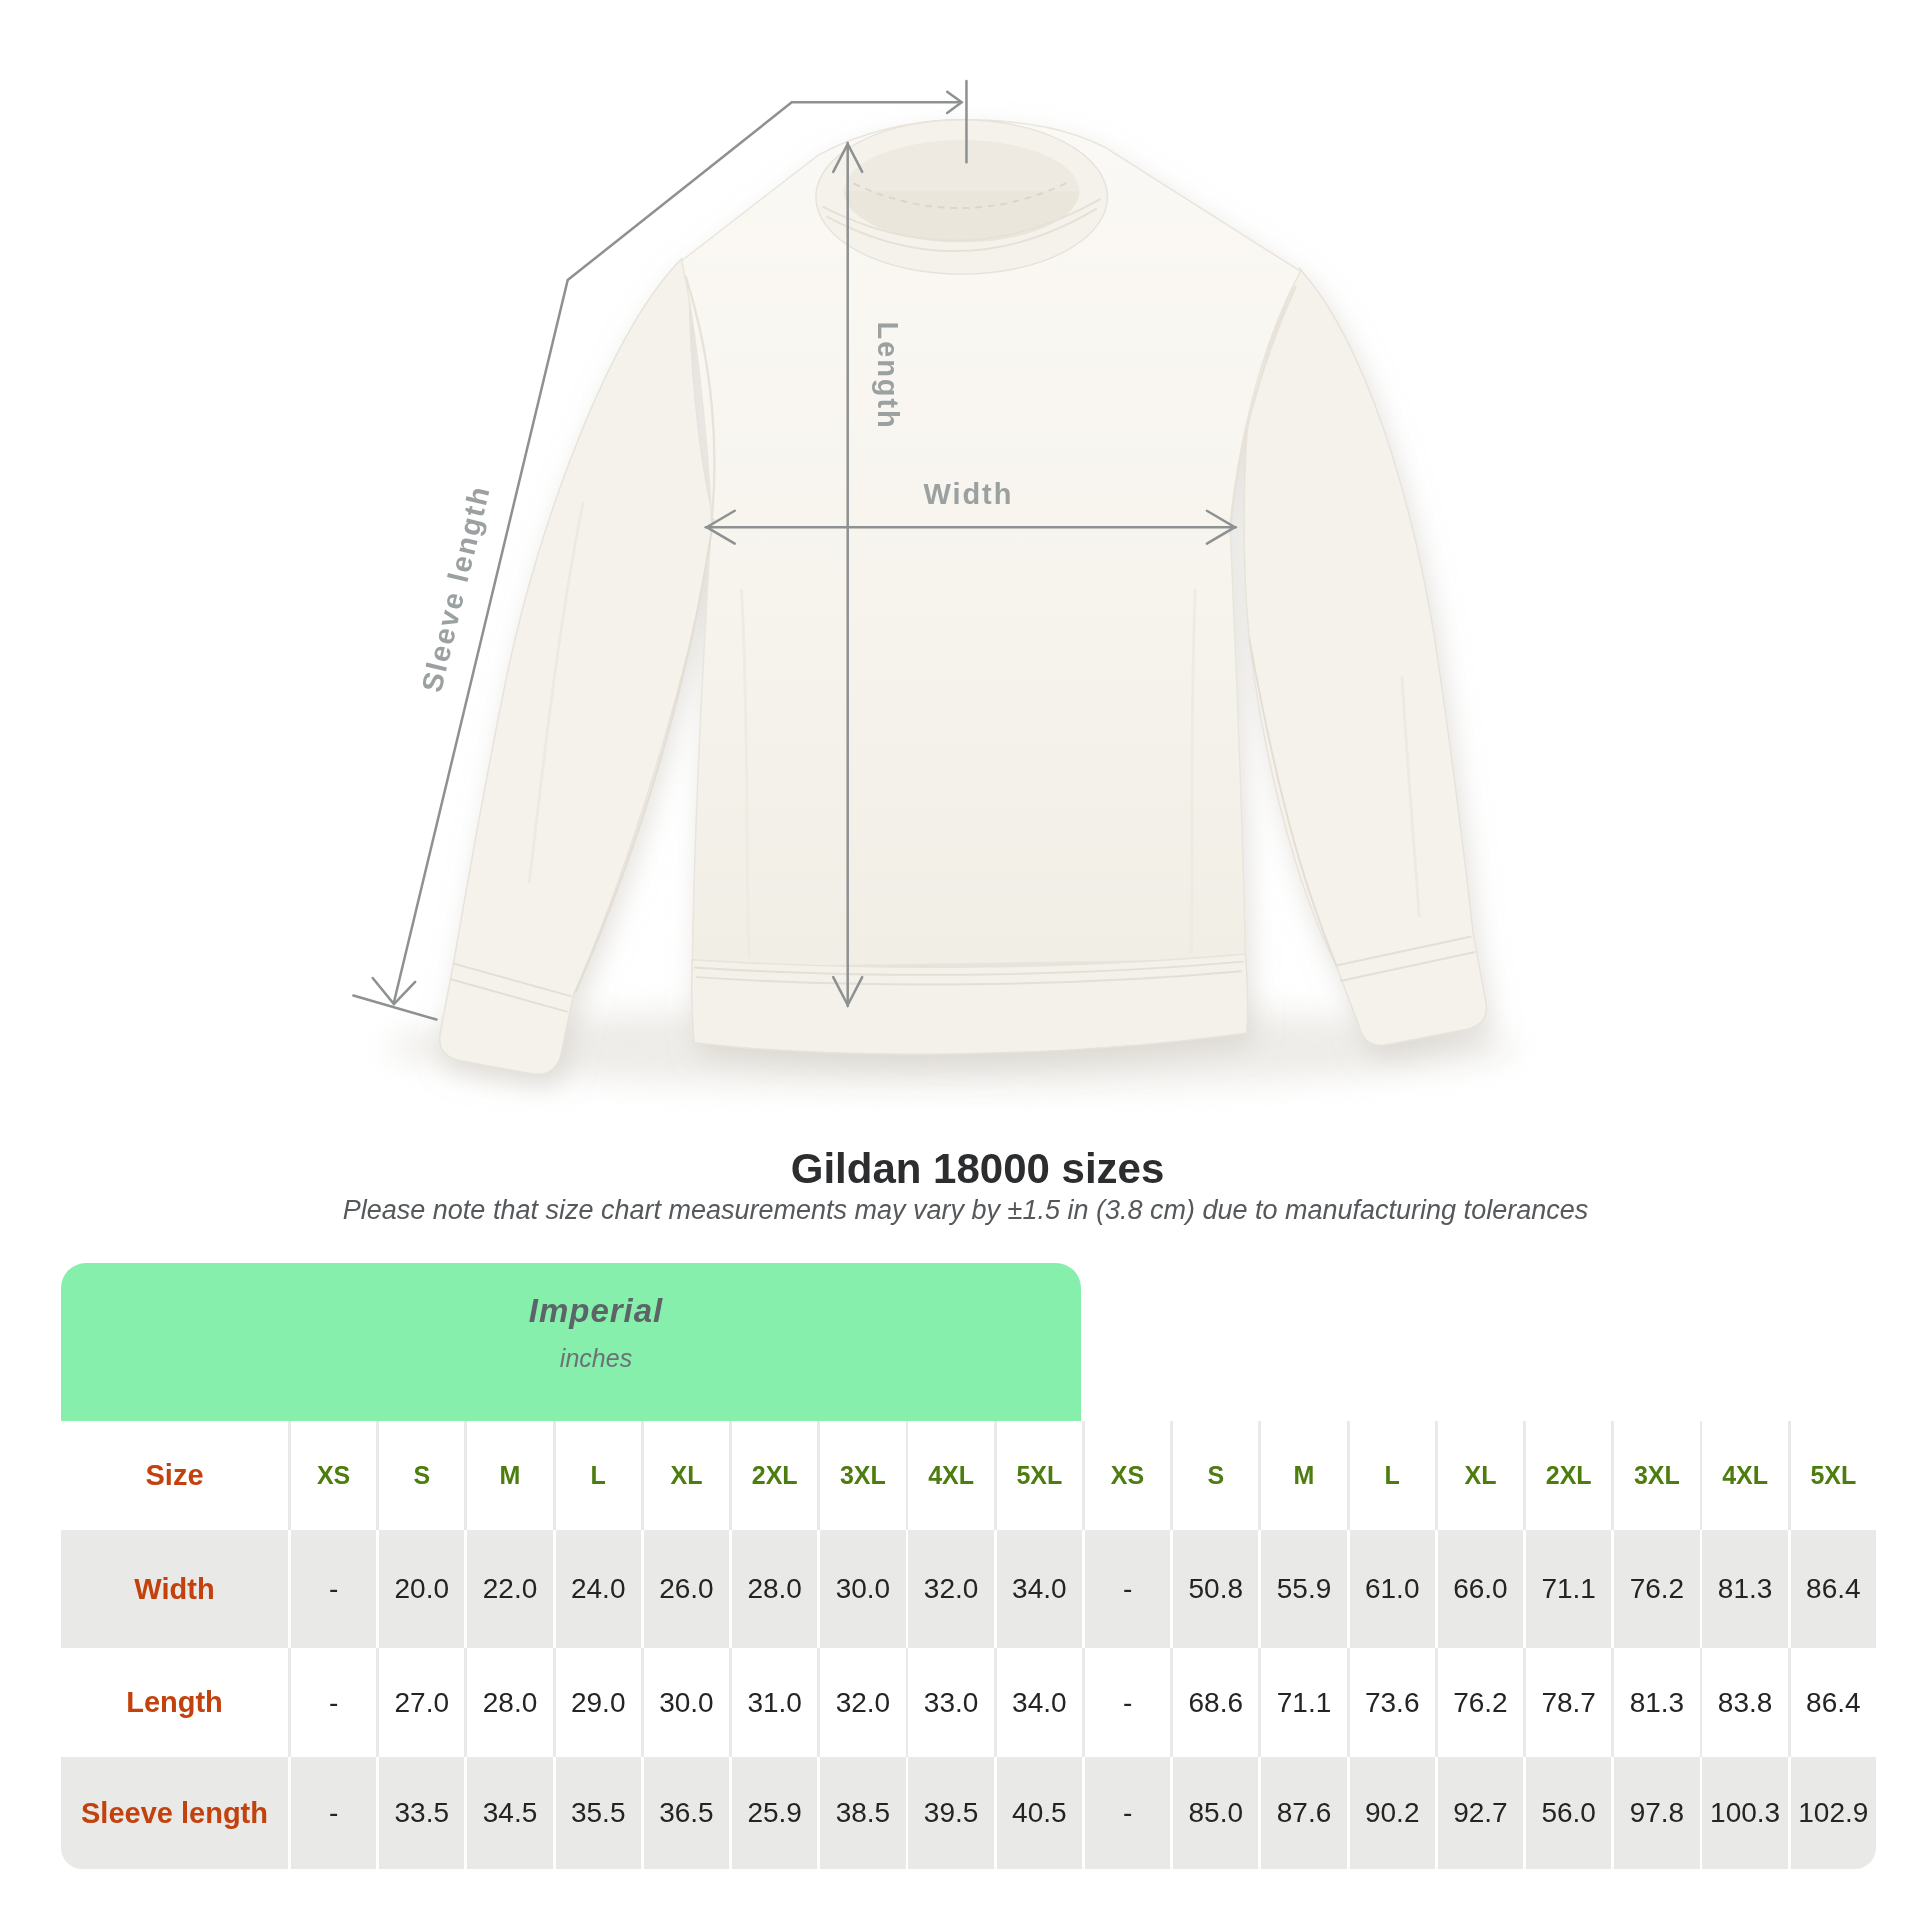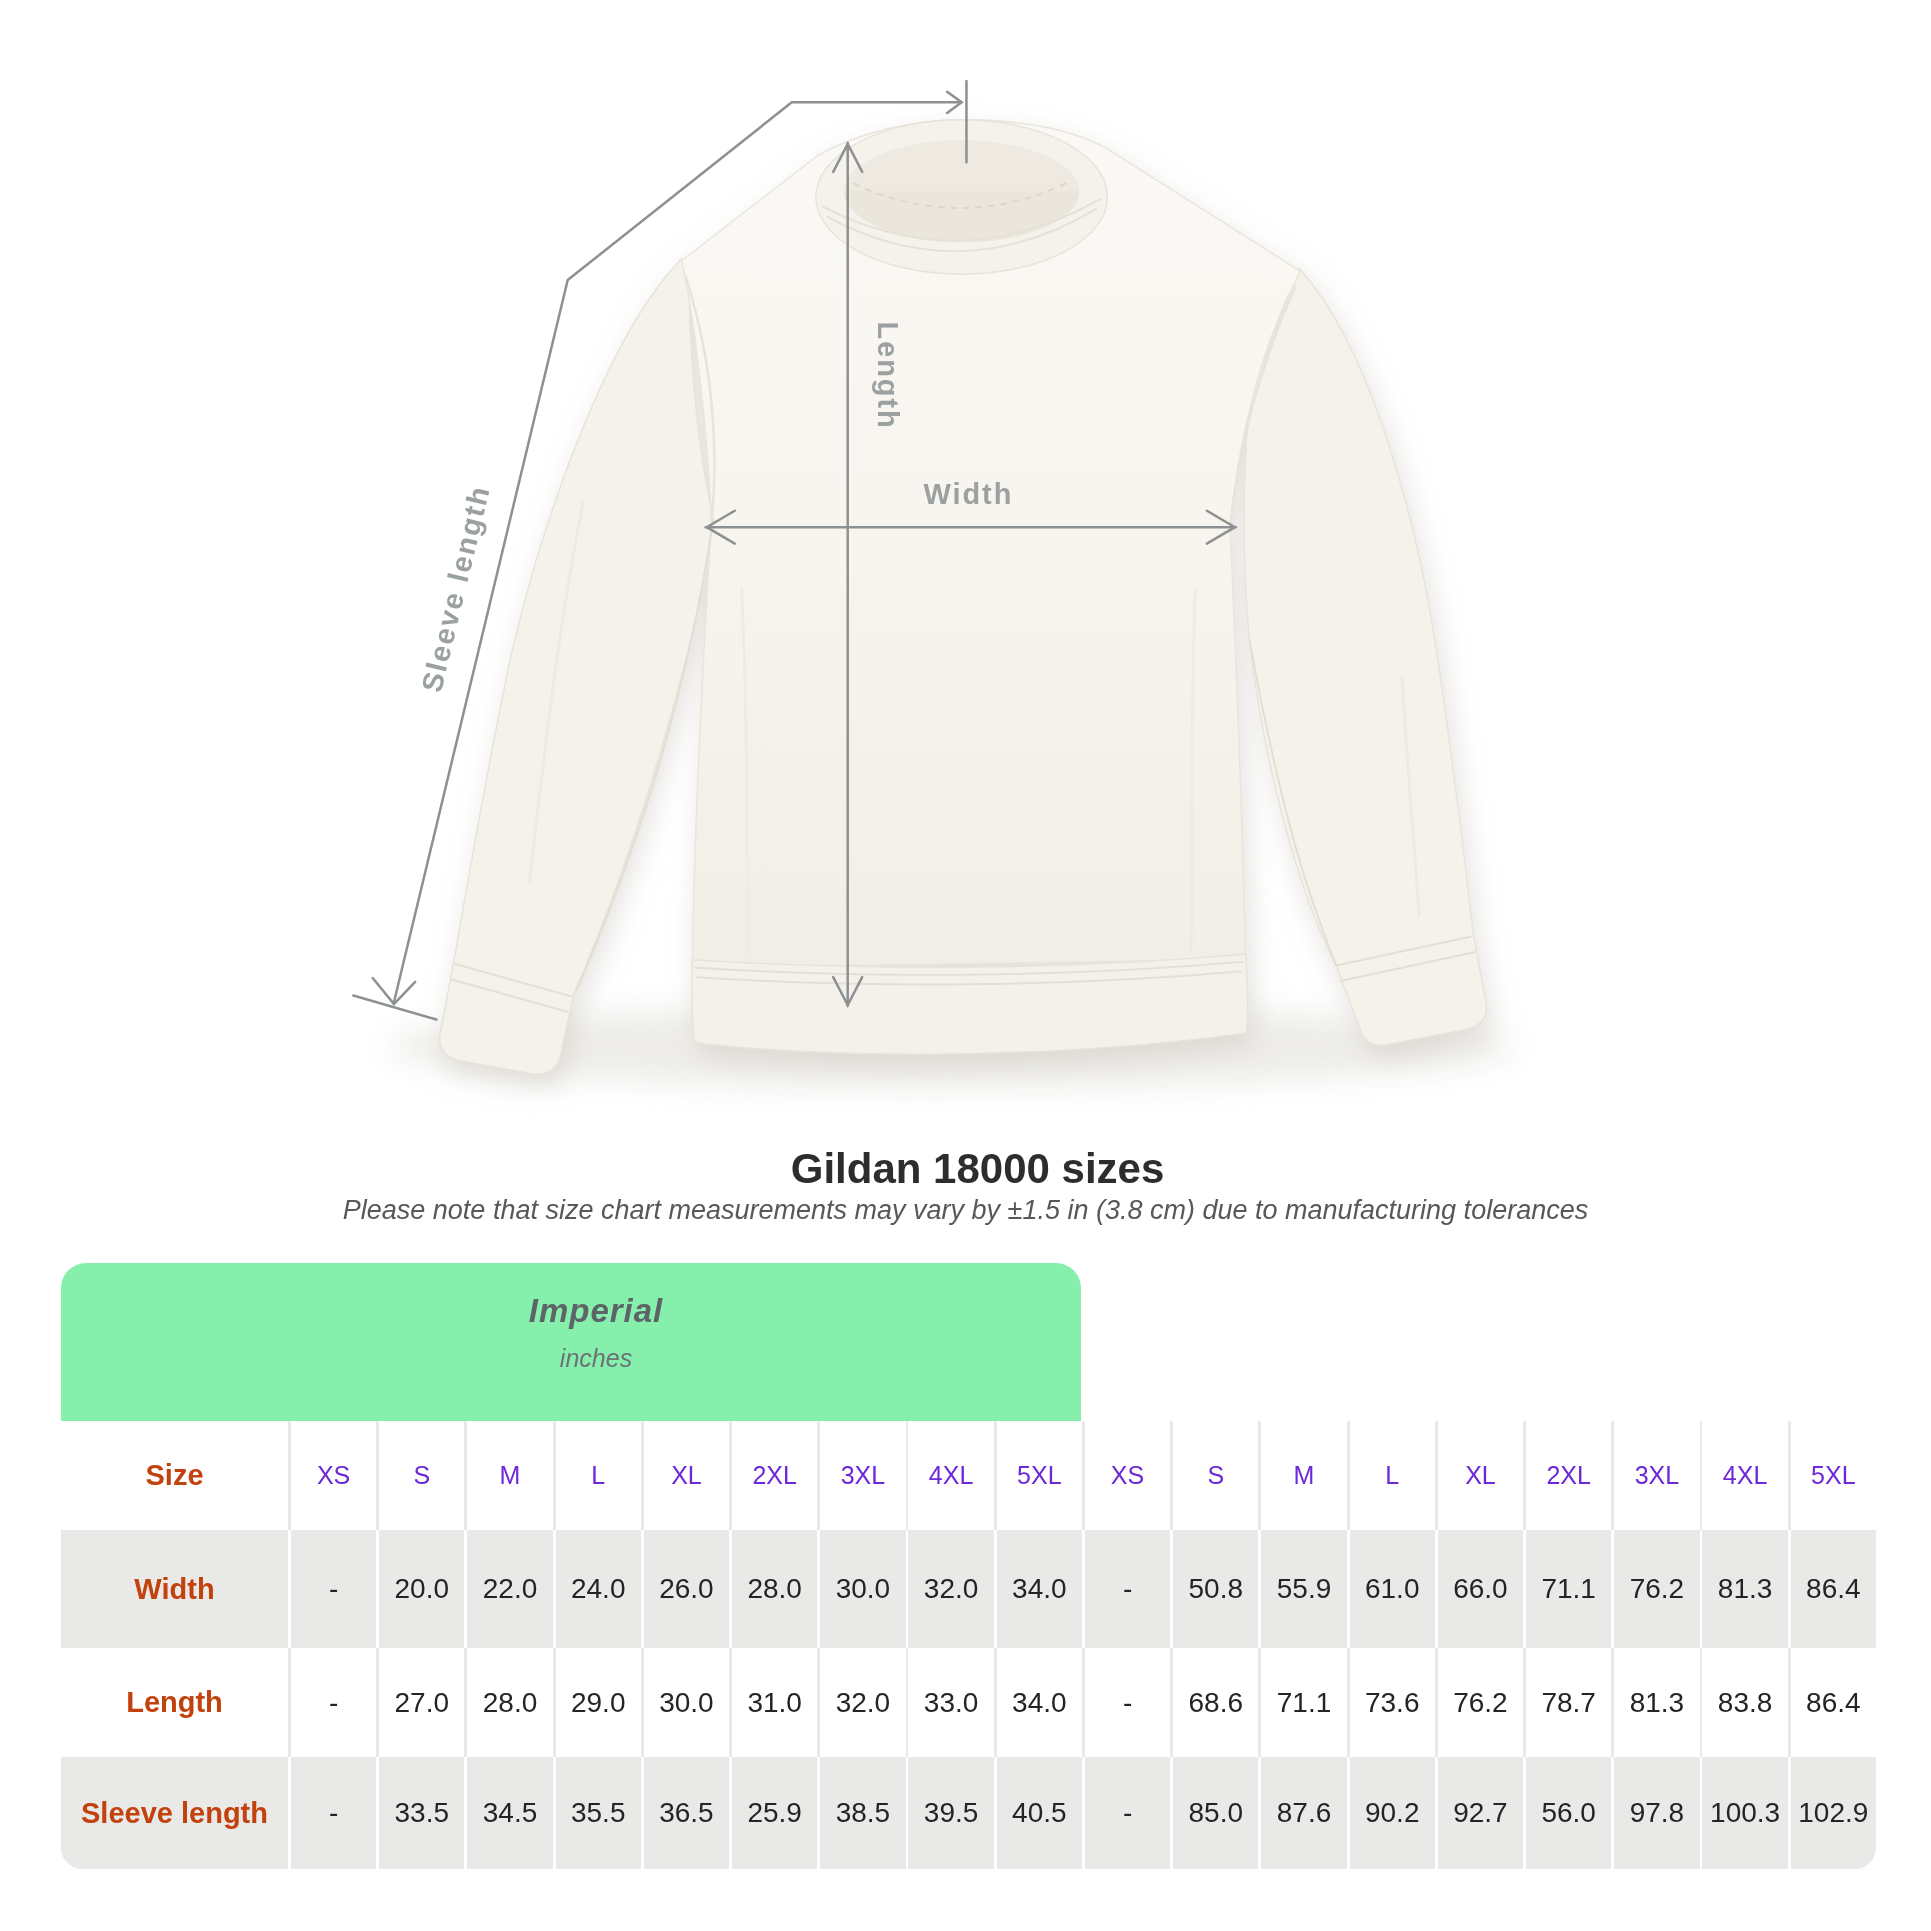--- a/index.html
+++ b/index.html
@@ -31,21 +31,21 @@
   .label-cell{width:227px;flex:0 0 227px;display:flex;align-items:center;justify-content:center;
     font-weight:bold;color:#c2410c;font-size:29px;}
   .cells{flex:1;display:grid;grid-template-columns:repeat(18,1fr);gap:2.9px;}
   .cell{display:flex;align-items:center;justify-content:center;}
   .trow-white .label-cell,.trow-white .cell{background:#ffffff;}
   .trow-gray .label-cell,.trow-gray .cell{background:#e9e9e8;}
   .row-size{height:109px;}
   .row-width{height:118px;}
   .row-length{height:109px;}
   .row-sleeve{height:112px;border-radius:0 0 21px 21px;overflow:hidden;}
-  .size-cell{font-size:25px;font-weight:normal;color:#6d28d9;}
+  .size-cell{font-size:25px;font-weight:bold;color:#4d7c0f;}
   .data-cell{font-size:28px;color:#242424;}
 </style>
 </head>
 <body>
 
 <div class="figure-wrap">
 <svg width="1931" height="1120" viewBox="0 0 2000 1160" xmlns="http://www.w3.org/2000/svg">
   <defs>
     <linearGradient id="fab" x1="0" y1="0" x2="0" y2="1">
       <stop offset="0" stop-color="#fbf9f5"></stop>

